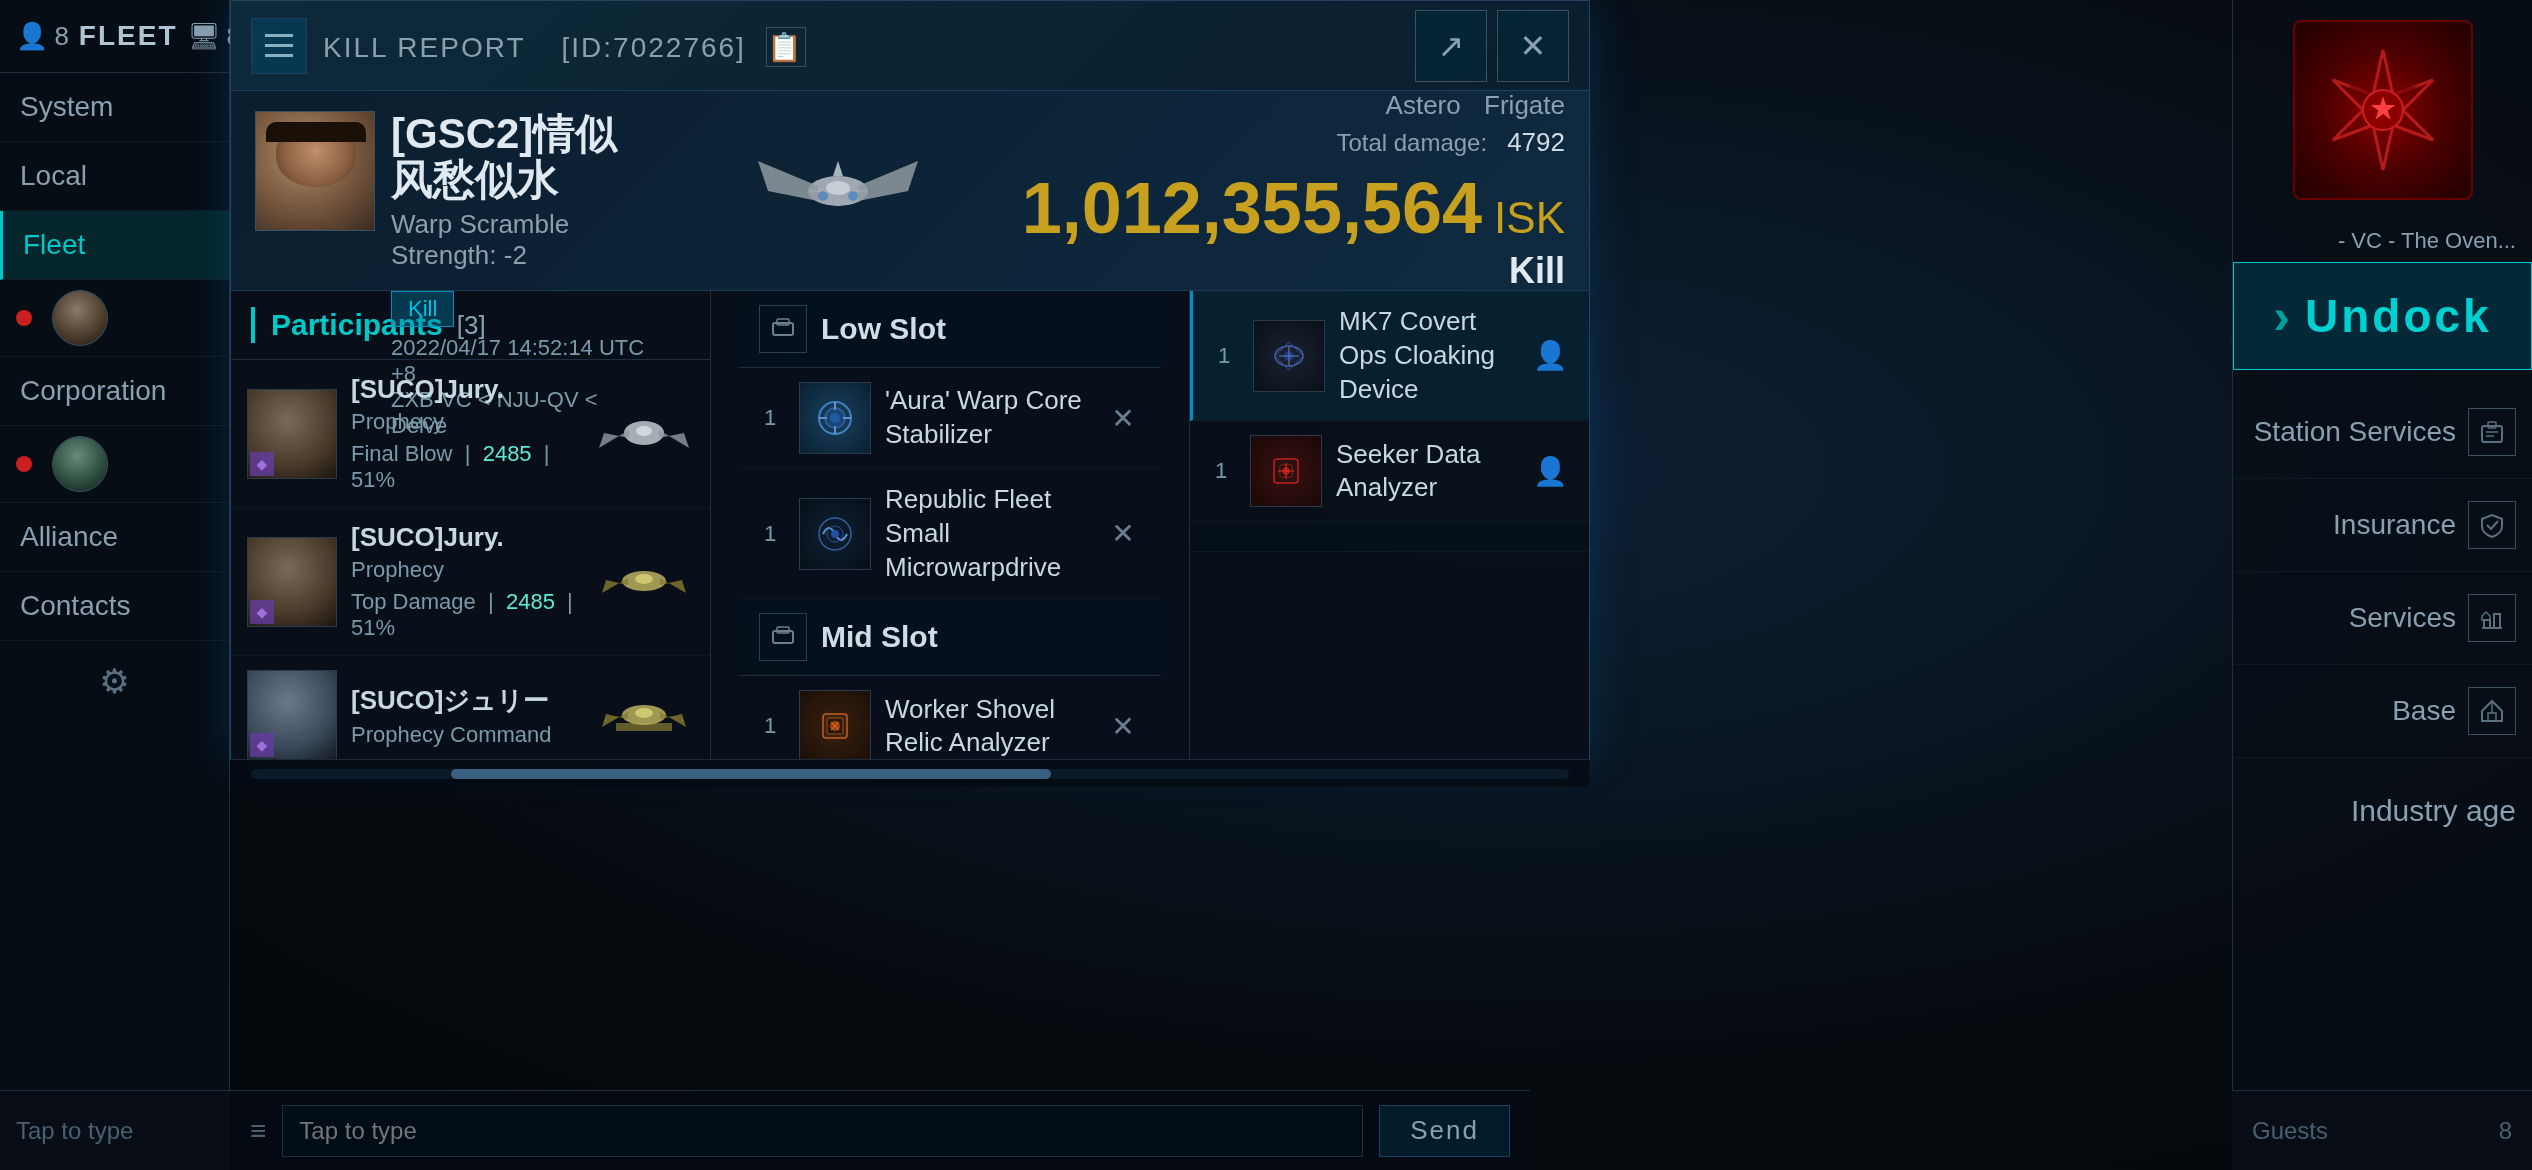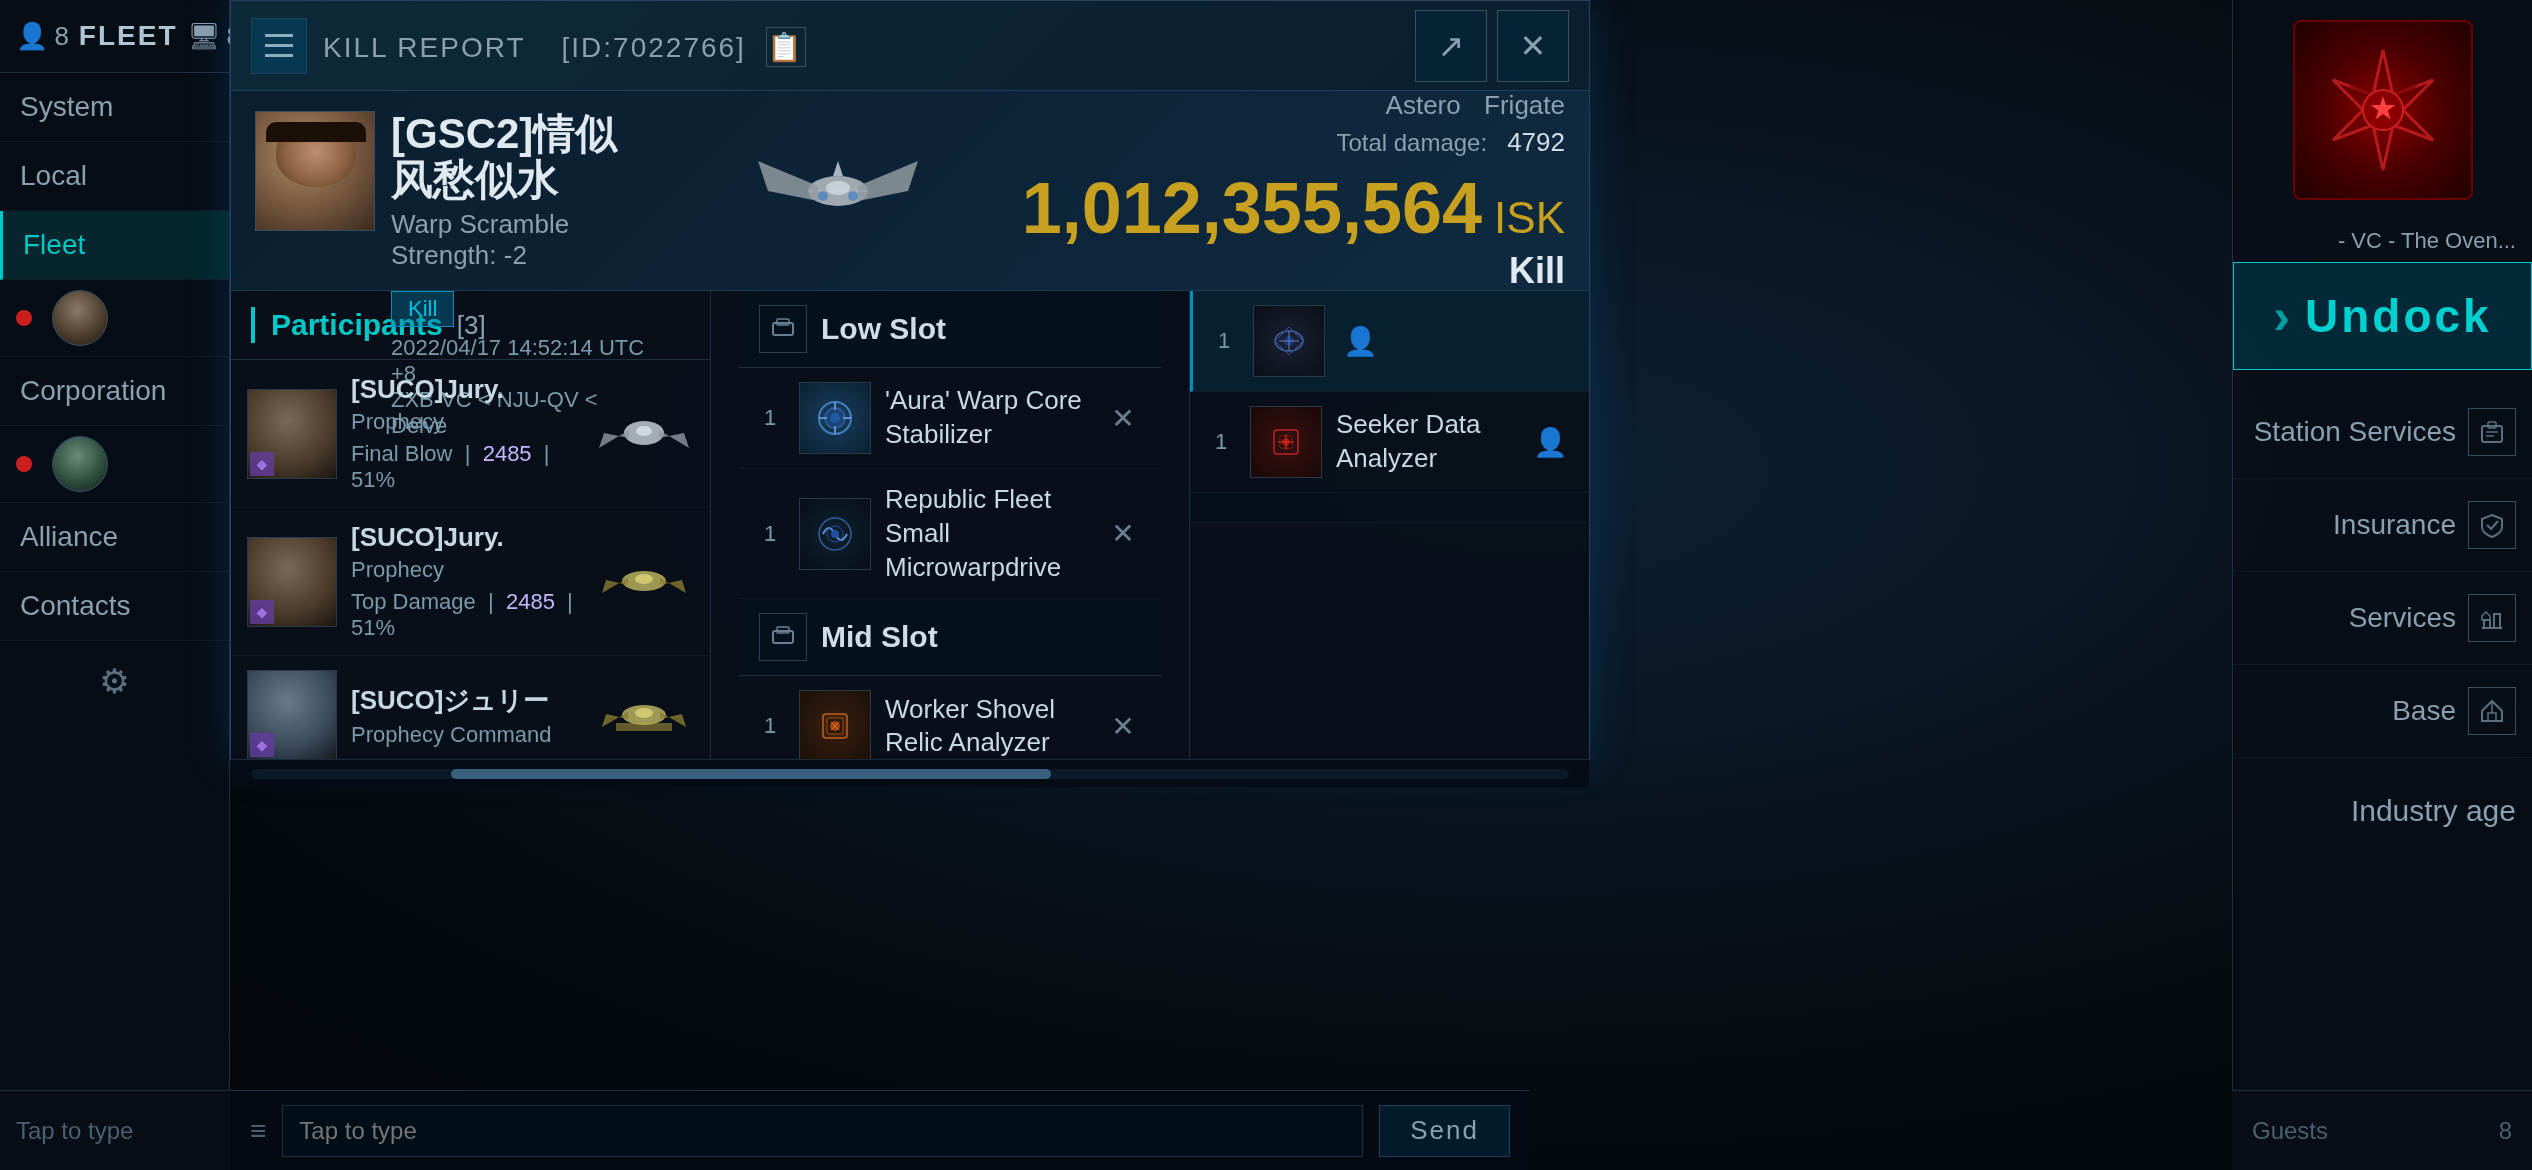--- a/index.html
+++ b/index.html
@@ -536,21 +536,21 @@
       margin-top: 4px;
     }
 
     .participant-stats {
       font-size: 22px;
       color: #7a9aaa;
       margin-top: 6px;
     }
 
     .stat-highlight {
-      color: #c4b5fd;
+      color: #5eead4;
     }
 
     .participant-ship-img {
       width: 100px;
       height: 60px;
       display: flex;
       align-items: center;
       justify-content: center;
     }
 
@@ -1078,20 +1078,21 @@
         <span class="item-qty">1</span>
         <div class="item-icon icon-covert">
           <svg width="44" height="44" viewBox="0 0 44 44">
             <ellipse cx="22" cy="22" rx="14" ry="10" fill="#1a2030" stroke="#4060a0" stroke-width="1.5"></ellipse>
             <path d="M8,22 L22,8 L36,22 L22,36 Z" fill="none" stroke="#3050a0" stroke-width="1"></path>
             <circle cx="22" cy="22" r="5" fill="#2040a0" opacity="0.7"></circle>
             <line x1="22" y1="12" x2="22" y2="32" stroke="#6080c0" stroke-width="1"></line>
             <line x1="12" y1="22" x2="32" y2="22" stroke="#6080c0" stroke-width="1"></line>
           </svg>
         </div>
+        <span class="item-name">MK7 Covert Ops Cloaking Device</span>
         <div class="person-icon">👤</div>
       </div>
 
       <div class="equipment-item">
         <span class="item-qty">1</span>
         <div class="item-icon icon-seeker">
           <svg width="44" height="44" viewBox="0 0 44 44">
             <rect x="10" y="10" width="24" height="24" rx="3" fill="#2a1010" stroke="#c02020" stroke-width="1.5"></rect>
             <rect x="16" y="16" width="12" height="12" rx="1" fill="#1a0808" stroke="#902010" stroke-width="1"></rect>
             <circle cx="22" cy="22" r="4" fill="#c02010" opacity="0.8"></circle>

